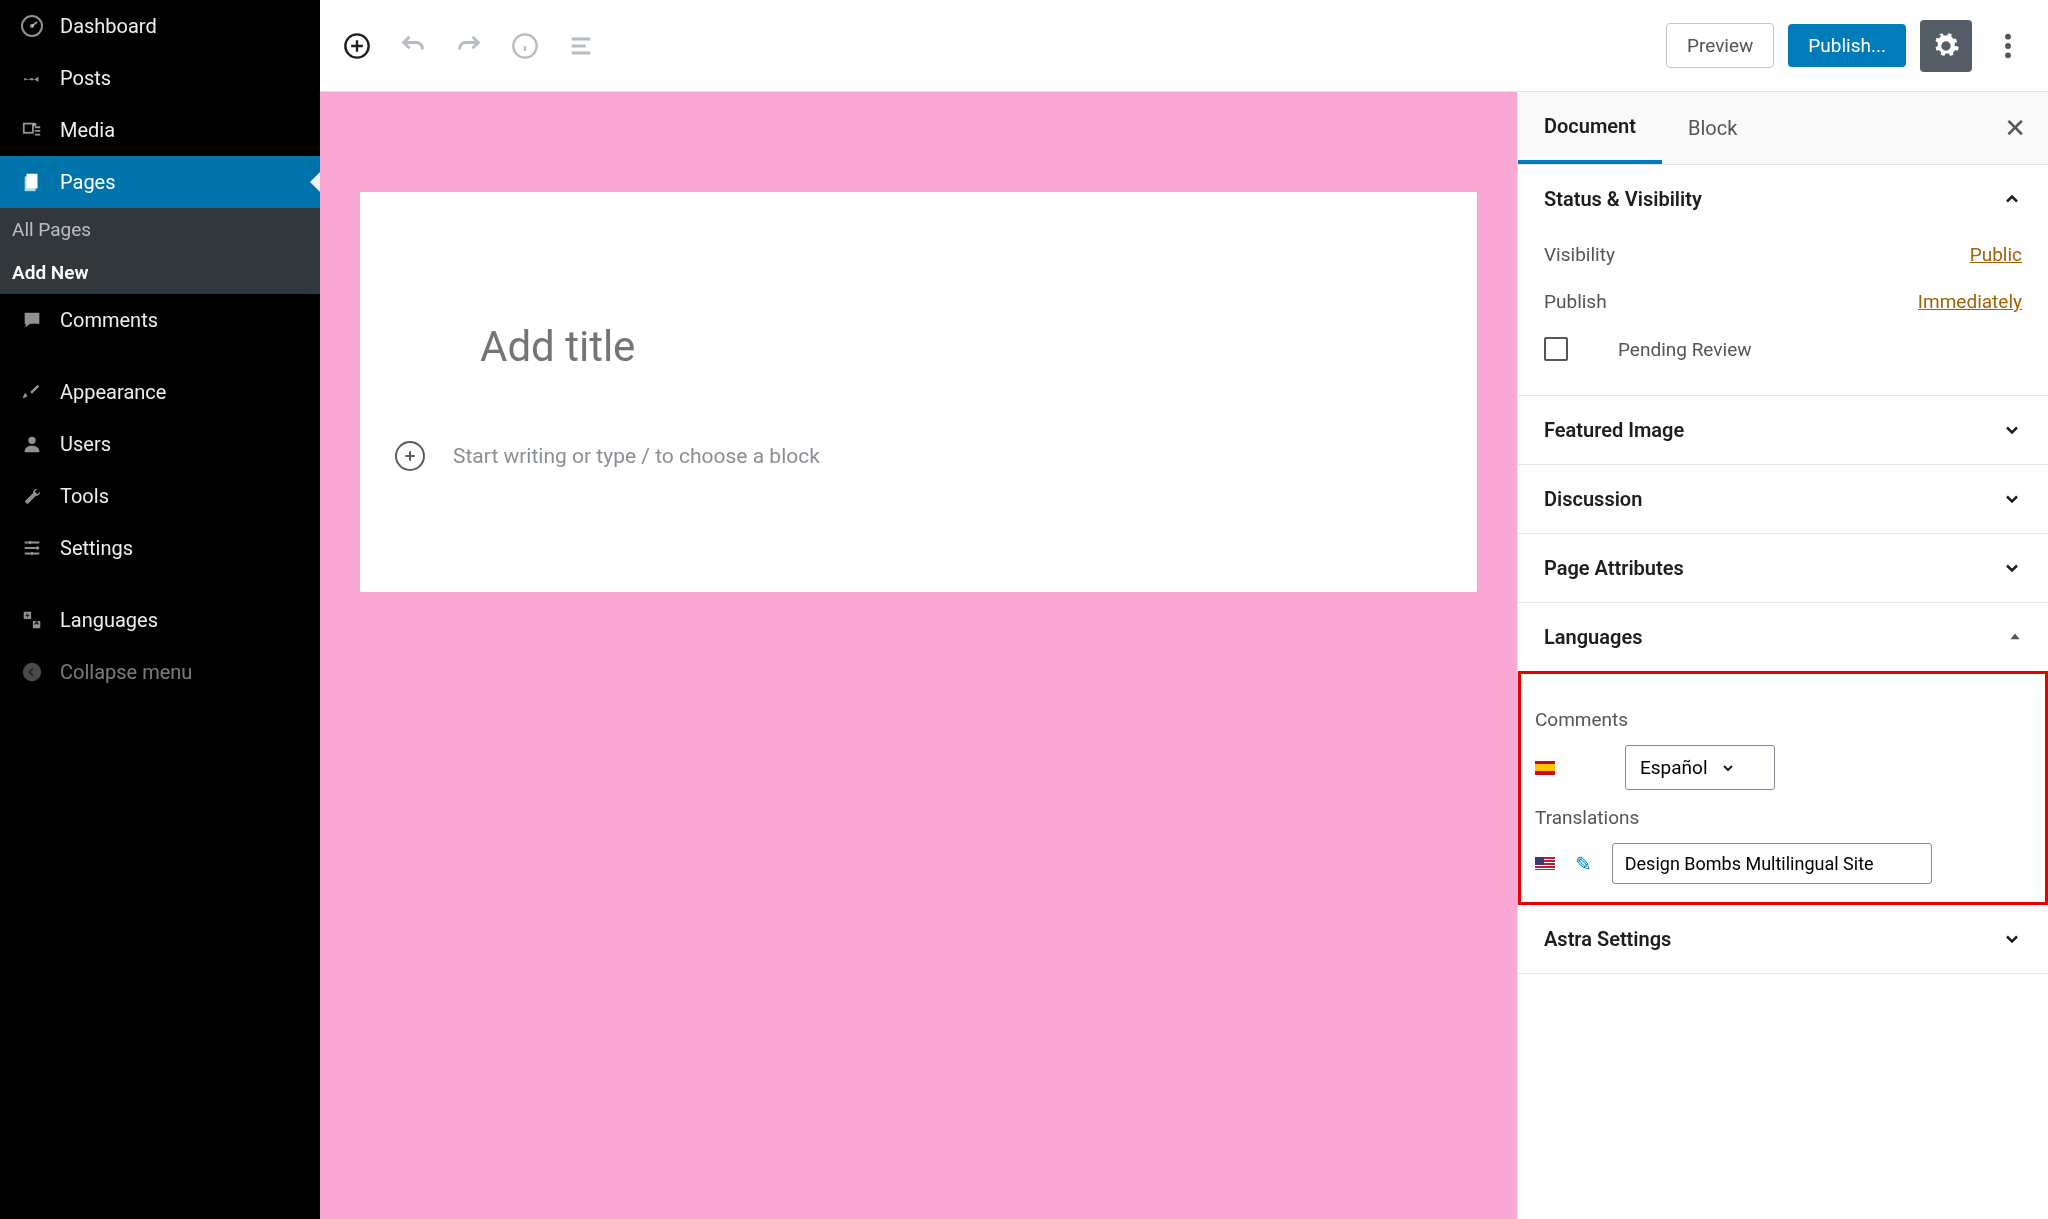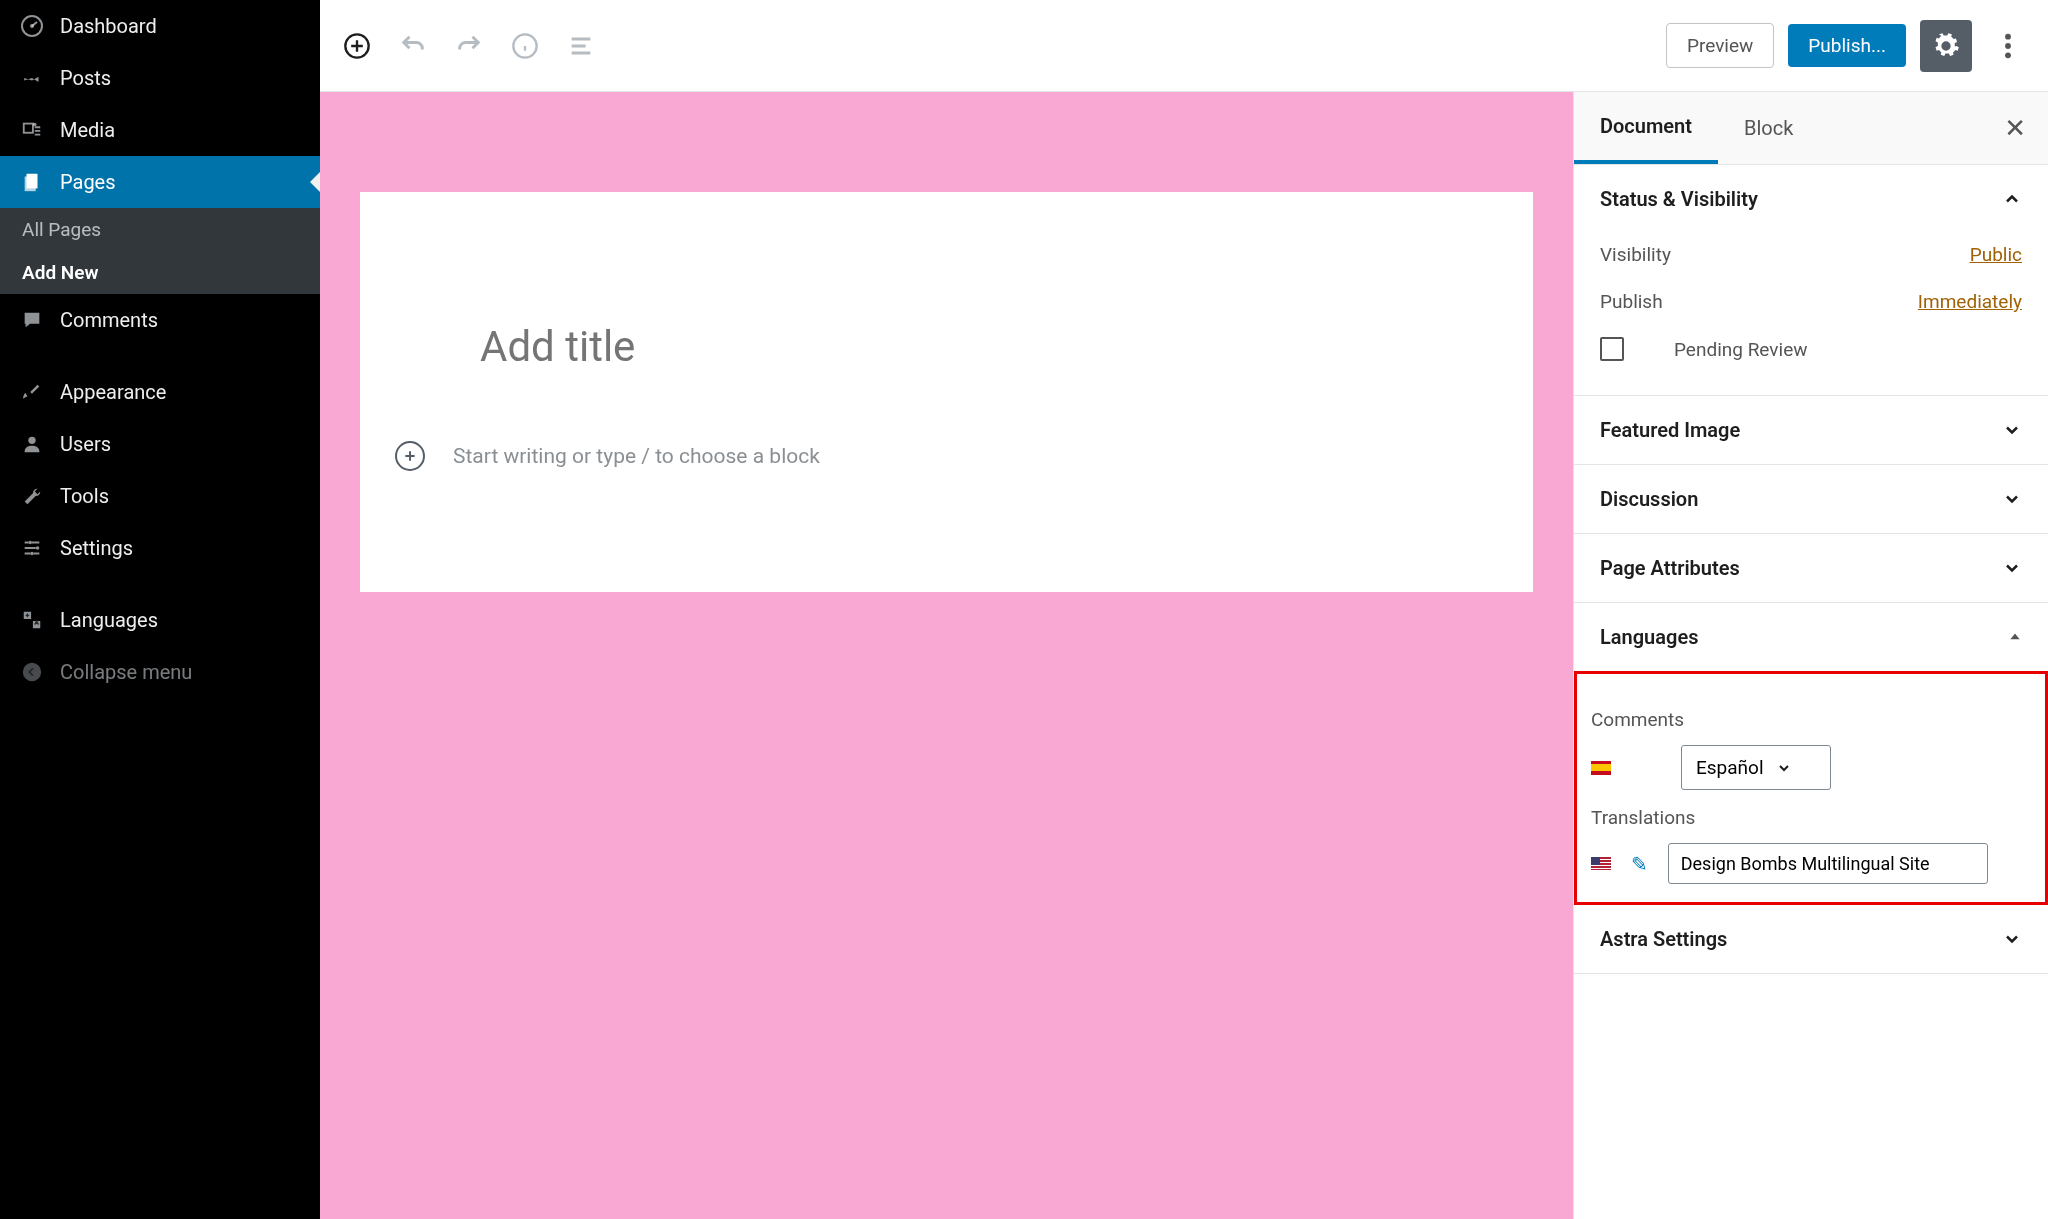--- a/index.html
+++ b/index.html
@@ -4,21 +4,21 @@
 <style>
 * { margin: 0; padding: 0; box-sizing: border-box; font-family: -apple-system, BlinkMacSystemFont, "Segoe UI", Roboto, sans-serif; }
 body { display: flex; width: 2048px; height: 1219px; overflow: hidden; transform-origin: top left; }
 .sidebar { width: 320px; background: #000000; color: #eee; flex-shrink: 0; }
 .sidebar-item { display: flex; align-items: center; padding: 12px 18px; cursor: pointer; font-size: 20px; color: #eee; }
 .sidebar-item.active { background: #0073aa; color: #fff; position: relative; }
 .sidebar-item.active::after { content: ""; position: absolute; right: 0; top: 50%; transform: translateY(-50%); border: 10px solid transparent; border-right-color: #f1f1f1; }
 .sidebar-item .icon { width: 28px; height: 28px; margin-right: 14px; display: inline-flex; align-items: center; justify-content: center; color: rgba(240,245,250,.6); }
 .sidebar-item.active .icon { color: #fff; }
 .sidebar-sub { background: #32373c; }
-.sidebar-sub-item { padding: 10px 22px; font-size: 19px; color: rgba(240,245,250,.7); cursor: pointer; }
+.sidebar-sub-item { padding: 10px 12px; font-size: 19px; color: rgba(240,245,250,.7); cursor: pointer; }
 .sidebar-sub-item.current { color: #fff; font-weight: 600; }
 .sidebar-sep { height: 20px; }
 .badge { background: #d54e21; color: #fff; border-radius: 50%; width: 24px; height: 24px; display: inline-flex; align-items: center; justify-content: center; font-size: 15px; margin-left: 6px; font-weight: 600; }
 .collapse { color: rgba(240,245,250,.5); }
 .main { flex: 1; display: flex; flex-direction: column; background: #f1f1f1; }
 .topbar { height: 92px; background: #fff; border-bottom: 1px solid #e2e4e7; display: flex; align-items: center; padding: 0 18px; gap: 14px; }
 .topbar-left { display: flex; align-items: center; gap: 18px; }
 .topbar-btn { width: 38px; height: 38px; display: inline-flex; align-items: center; justify-content: center; color: #555d66; cursor: pointer; }
 .topbar-btn.disabled { color: #b5bcc2; }
 .topbar-spacer { flex: 1; }
@@ -27,21 +27,21 @@
 .btn-publish { background: #007cba; color: #fff; }
 .btn-settings { background: #555d66; color: #fff; width: 52px; height: 52px; display: inline-flex; align-items: center; justify-content: center; border-radius: 4px; }
 .btn-more { width: 44px; height: 52px; display: inline-flex; align-items: center; justify-content: center; color: #555; cursor: pointer; }
 .content-row { flex: 1; display: flex; overflow: hidden; }
 .editor { flex: 1; background: #f9a8d4; overflow: auto; }
 .editor-canvas { background: #fff; margin: 100px 40px 50px 40px; padding: 130px 120px 80px 120px; min-height: 400px; }
 .title-input { font-size: 42px; color: #8a8f94; border: none; outline: none; width: 100%; }
 .block-row { display: flex; align-items: center; gap: 28px; margin-top: 70px; }
 .add-block-btn { width: 30px; height: 30px; border: 2.5px solid #555d66; border-radius: 50%; display: inline-flex; align-items: center; justify-content: center; color: #555d66; cursor: pointer; margin-left: -85px; }
 .block-placeholder { font-size: 21px; color: #8a8f94; }
-.doc-sidebar { width: 475px; background: #fff; border-left: 1px solid #e2e4e7; overflow-y: auto; }
+.doc-sidebar { width: 531px; background: #fff; border-left: 1px solid #e2e4e7; overflow-y: auto; }
 .tabs { display: flex; align-items: center; border-bottom: 1px solid #e2e4e7; background: #f9f9f9; }
 .tab { padding: 22px 26px; font-size: 20px; color: #555; cursor: pointer; }
 .tab.active { font-weight: 600; border-bottom: 4px solid #007cba; color: #1e1e1e; }
 .tab-close { margin-left: auto; padding: 0 22px; font-size: 26px; color: #555; cursor: pointer; }
 .panel { border-bottom: 1px solid #e2e4e7; padding: 22px 26px; }
 .panel-header { display: flex; align-items: center; justify-content: space-between; cursor: pointer; }
 .panel-title { font-size: 20px; font-weight: 600; color: #1e1e1e; }
 .panel-body { margin-top: 20px; }
 .row { display: flex; justify-content: space-between; align-items: center; padding: 12px 0; font-size: 19px; color: #555; gap: 36px; }
 .link { color: #a16207; text-decoration: underline; }

